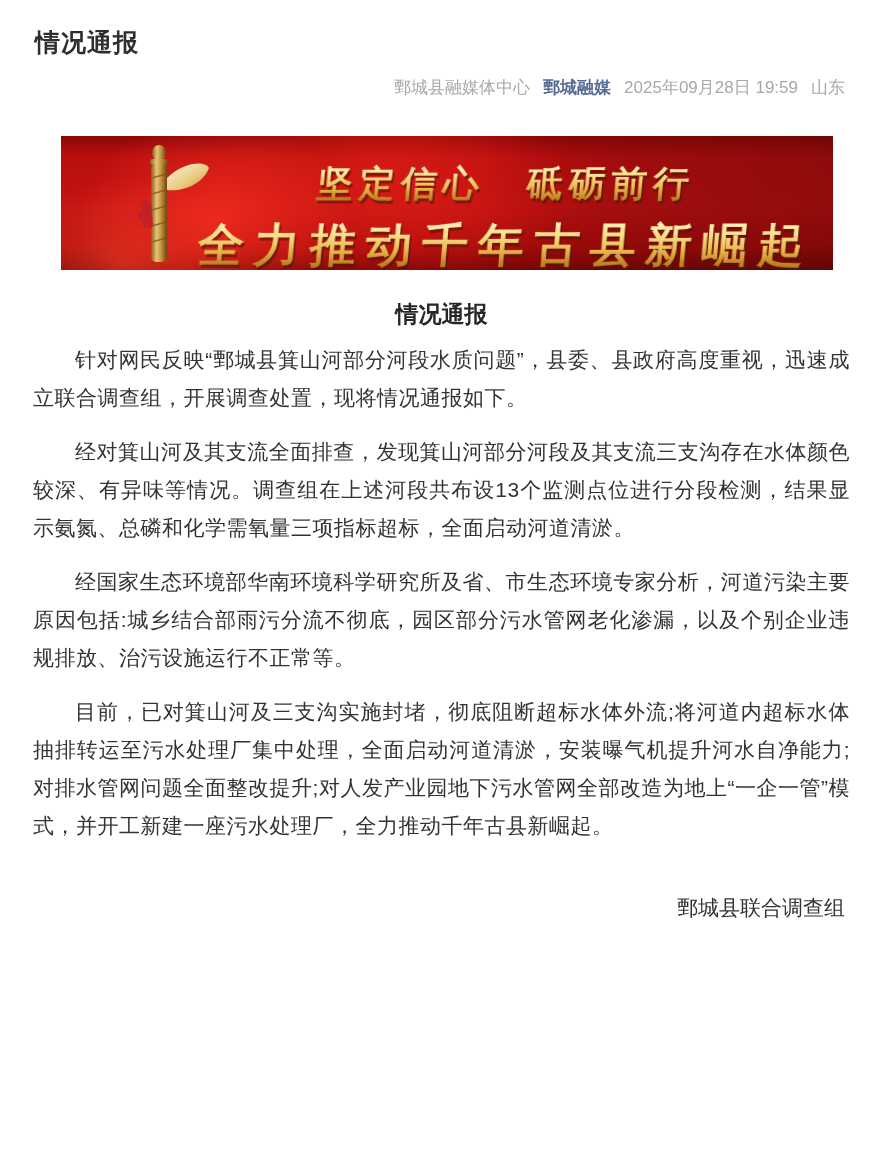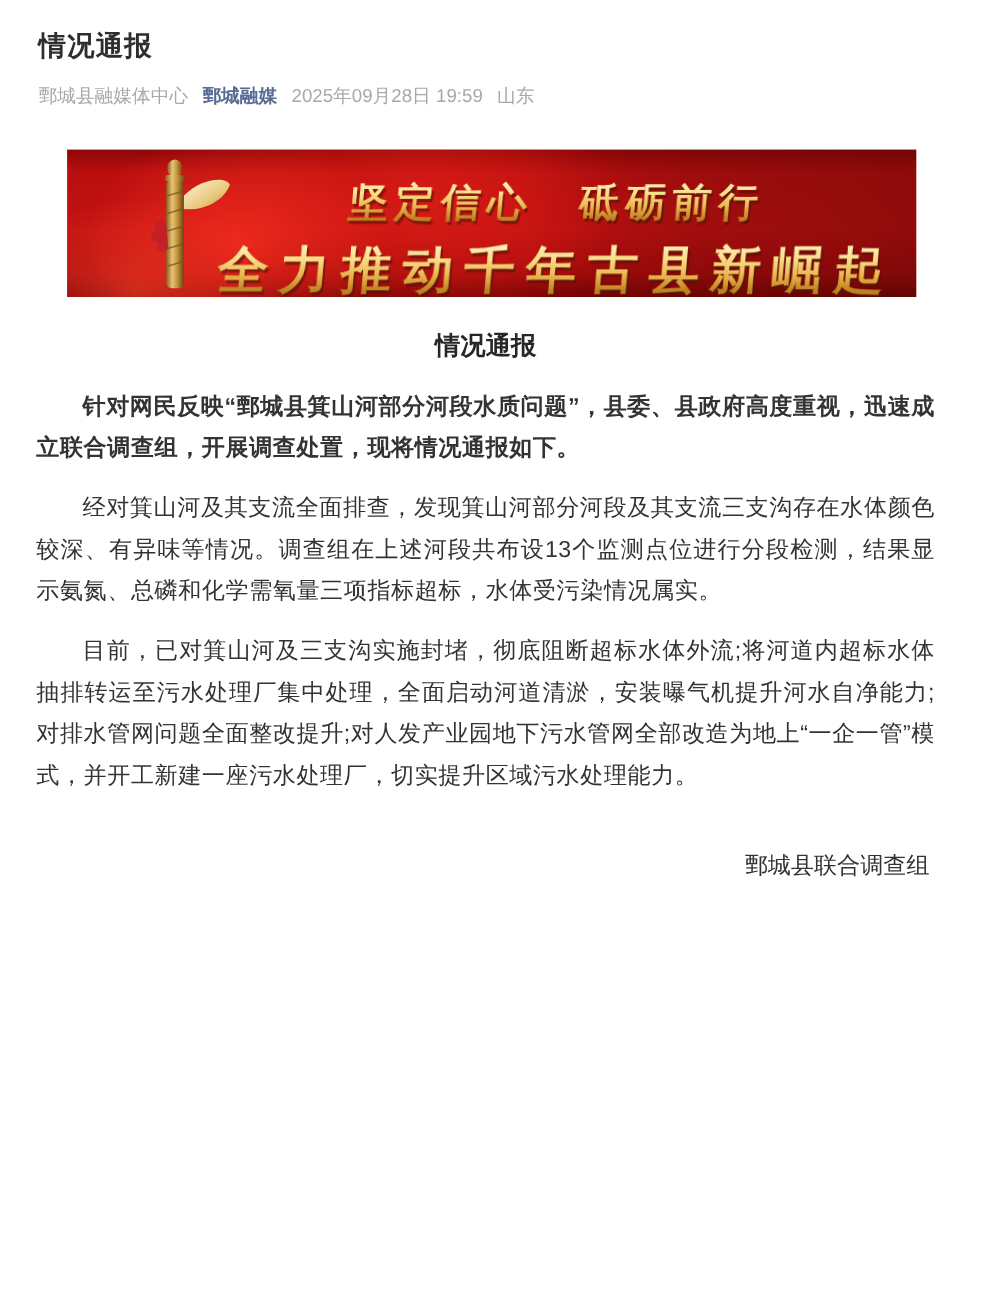--- a/index.html
+++ b/index.html
@@ -26,20 +26,21 @@
     color: #2e2e2e;
     line-height: 32px;
     letter-spacing: 1px;
   }
   .meta-row {
     margin-top: 19px;
     font-size: 17px;
     line-height: 22px;
     color: #a8a8a8;
     white-space: nowrap;
+    text-align: right;
   }
   .meta-row .meta-item { margin-right: 13px; }
   .meta-account {
     color: #576b95;
     font-weight: 600;
     cursor: pointer;
   }
 
   
   .banner {
@@ -112,21 +113,21 @@
   }
   .article p {
     margin: 16px 0 0 0;
     font-size: 21px;
     line-height: 38px;
     color: #333333;
     text-indent: 2em;
     text-align: justify;
     letter-spacing: 0.5px;
   }
-  .article p:first-of-type { margin-top: 22px; font-weight: bold; }
+  .article p:first-of-type { margin-top: 12px; }
 
   
   .signature {
     margin-top: 44px;
     padding: 0 49px 40px 33px;
     text-align: right;
     font-size: 21px;
     color: #333333;
   }
   .signature-author { line-height: 38px; }
@@ -178,22 +179,23 @@
     </svg>
     <div class="banner-text">
       <div class="banner-line banner-line1">坚定信心　砥砺前行</div>
       <div class="banner-line banner-line2">全力推动千年古县新崛起</div>
     </div>
   </div>
 
   <div class="article">
     <h2 class="article-heading">情况通报</h2>
     <p>针对网民反映“鄄城县箕山河部分河段水质问题”，县委、县政府高度重视，迅速成立联合调查组，开展调查处置，现将情况通报如下。</p>
-    <p>经对箕山河及其支流全面排查，发现箕山河部分河段及其支流三支沟存在水体颜色较深、有异味等情况。调查组在上述河段共布设13个监测点位进行分段检测，结果显示氨氮、总磷和化学需氧量三项指标超标，水体受污染情况属实。</p>
-    <p>目前，已对箕山河及三支沟实施封堵，彻底阻断超标水体外流;将河道内超标水体抽排转运至污水处理厂集中处理，全面启动河道清淤，安装曝气机提升河水自净能力;对排水管网问题全面整改提升;对人发产业园地下污水管网全部改造为地上“一企一管”模式，并开工新建一座污水处理厂，切实提升区域污水处理能力。</p>
+    <p>经对箕山河及其支流全面排查，发现箕山河部分河段及其支流三支沟存在水体颜色较深、有异味等情况。调查组在上述河段共布设13个监测点位进行分段检测，结果显示氨氮、总磷和化学需氧量三项指标超标，全面启动河道清淤。</p>
+    <p>经国家生态环境部华南环境科学研究所及省、市生态环境专家分析，河道污染主要原因包括:城乡结合部雨污分流不彻底，园区部分污水管网老化渗漏，以及个别企业违规排放、治污设施运行不正常等。</p>
+    <p>目前，已对箕山河及三支沟实施封堵，彻底阻断超标水体外流;将河道内超标水体抽排转运至污水处理厂集中处理，全面启动河道清淤，安装曝气机提升河水自净能力;对排水管网问题全面整改提升;对人发产业园地下污水管网全部改造为地上“一企一管”模式，并开工新建一座污水处理厂，全力推动千年古县新崛起。</p>
   </div>
 
   <div class="signature">
     <div class="signature-author">鄄城县联合调查组</div>
 
   </div>
 
 </div>
 
 </body></html>

